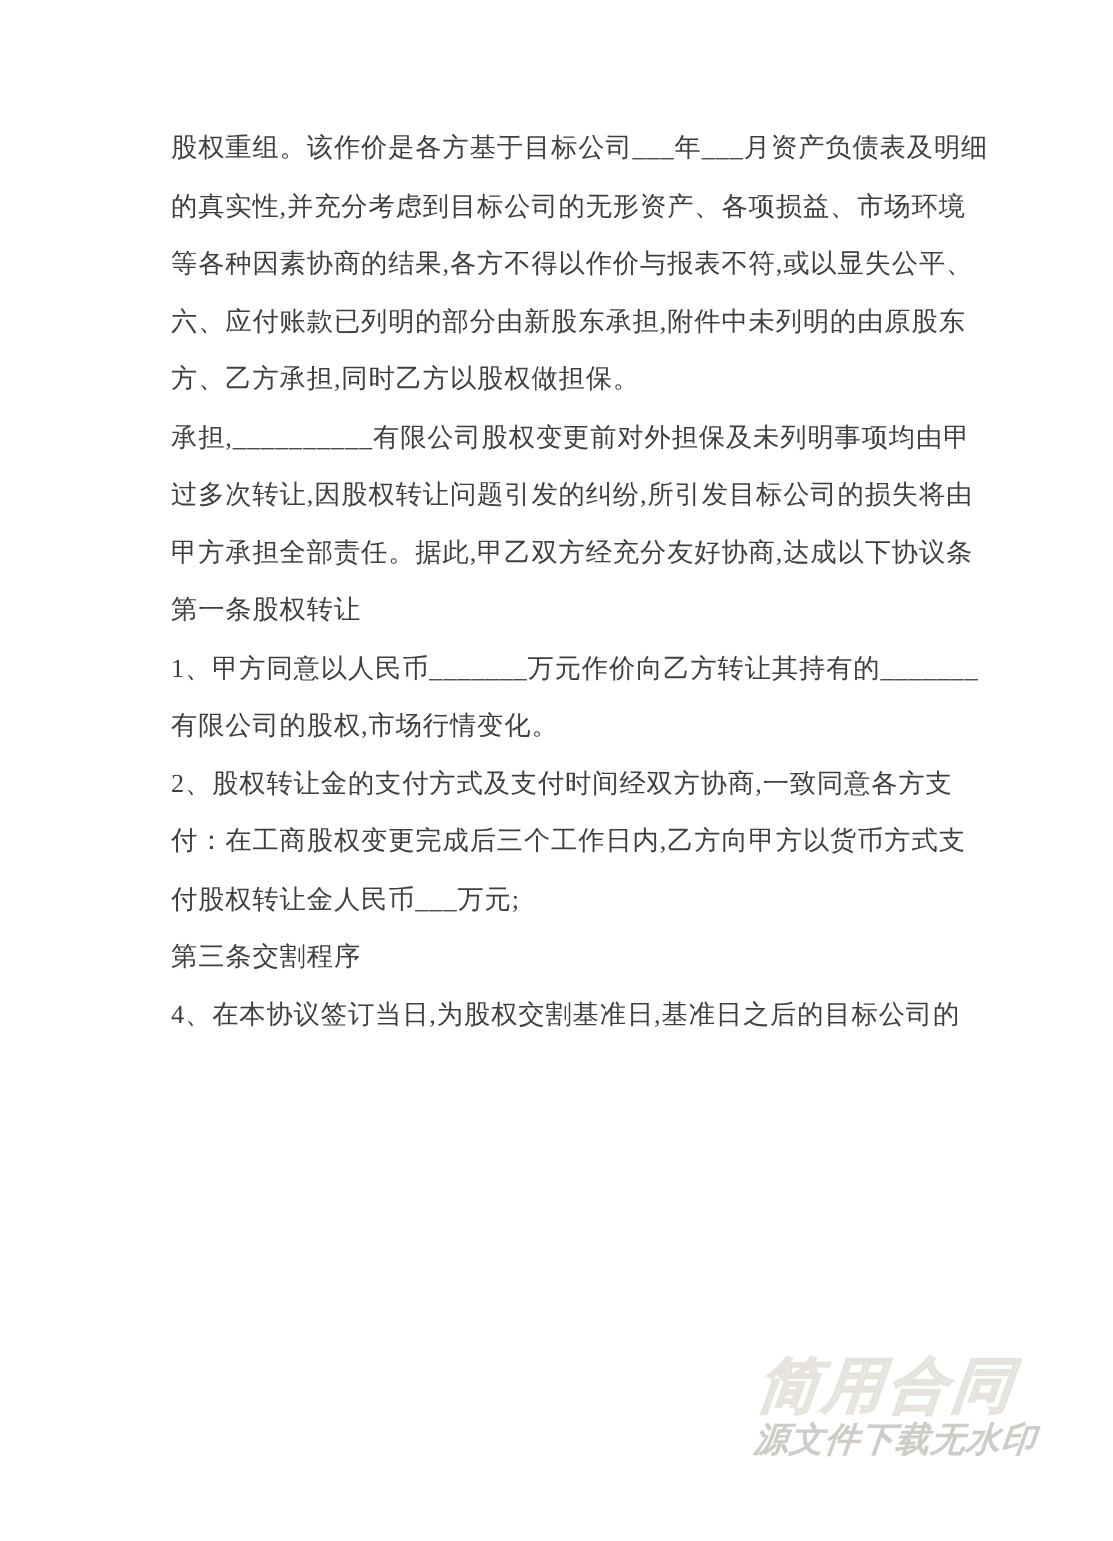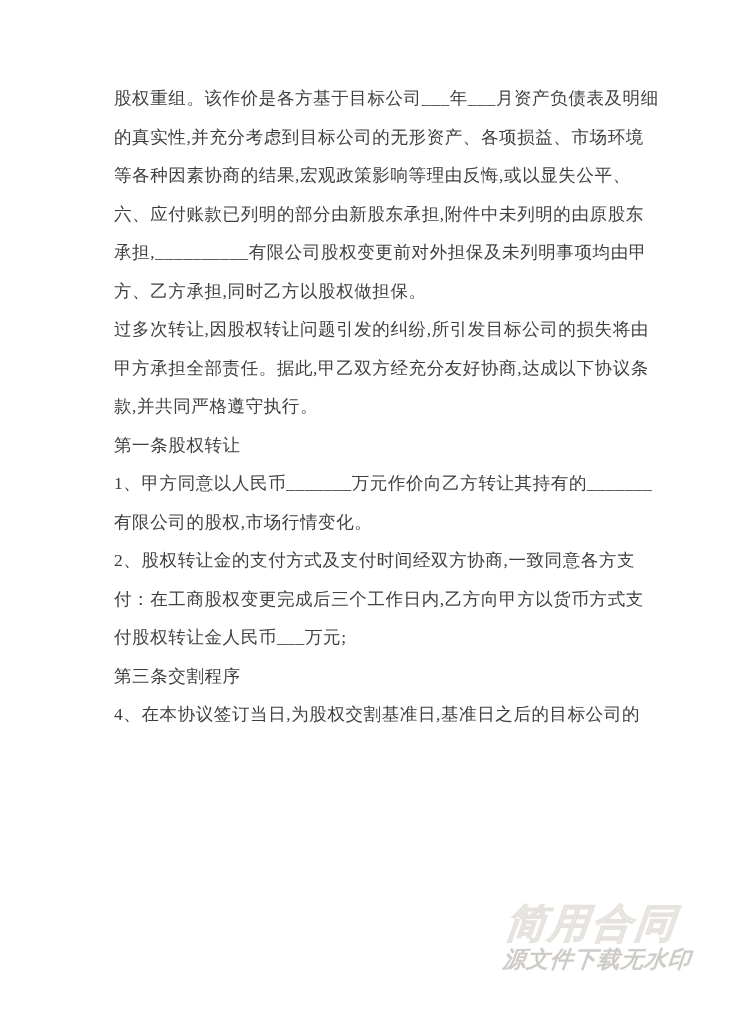--- a/index.html
+++ b/index.html
@@ -71,34 +71,33 @@
 </head>
 <body>
 
 <div class="page">
 
   <div class="doc">
 
     <div class="para">
       <div class="line">股权重组。该作价是各方基于目标公司___年___月资产负债表及明细</div>
       <div class="line">的真实性,并充分考虑到目标公司的无形资产、各项损益、市场环境</div>
-      <div class="line">等各种因素协商的结果,宏观政策影响等理由反悔,或以显失公平、</div>
+      <div class="line">等各种因素协商的结果,各方不得以作价与报表不符,或以显失公平、</div>
     </div>
 
 
     <div class="para">
       <div class="line">六、应付账款已列明的部分由新股东承担,附件中未列明的由原股东</div>
+      <div class="line">方、乙方承担,同时乙方以股权做担保。</div>
       <div class="line">承担,__________有限公司股权变更前对外担保及未列明事项均由甲</div>
-      <div class="line">方、乙方承担,同时乙方以股权做担保。</div>
     </div>
 
     <div class="para">
       <div class="line">过多次转让,因股权转让问题引发的纠纷,所引发目标公司的损失将由</div>
       <div class="line">甲方承担全部责任。据此,甲乙双方经充分友好协商,达成以下协议条</div>
-      <div class="line">款,并共同严格遵守执行。</div>
     </div>
 
     <div class="para">
       <div class="line">第一条股权转让</div>
     </div>
 
     <div class="para">
       <div class="line">1、甲方同意以人民币_______万元作价向乙方转让其持有的_______</div>
       <div class="line">有限公司的股权,市场行情变化。</div>
     </div>

